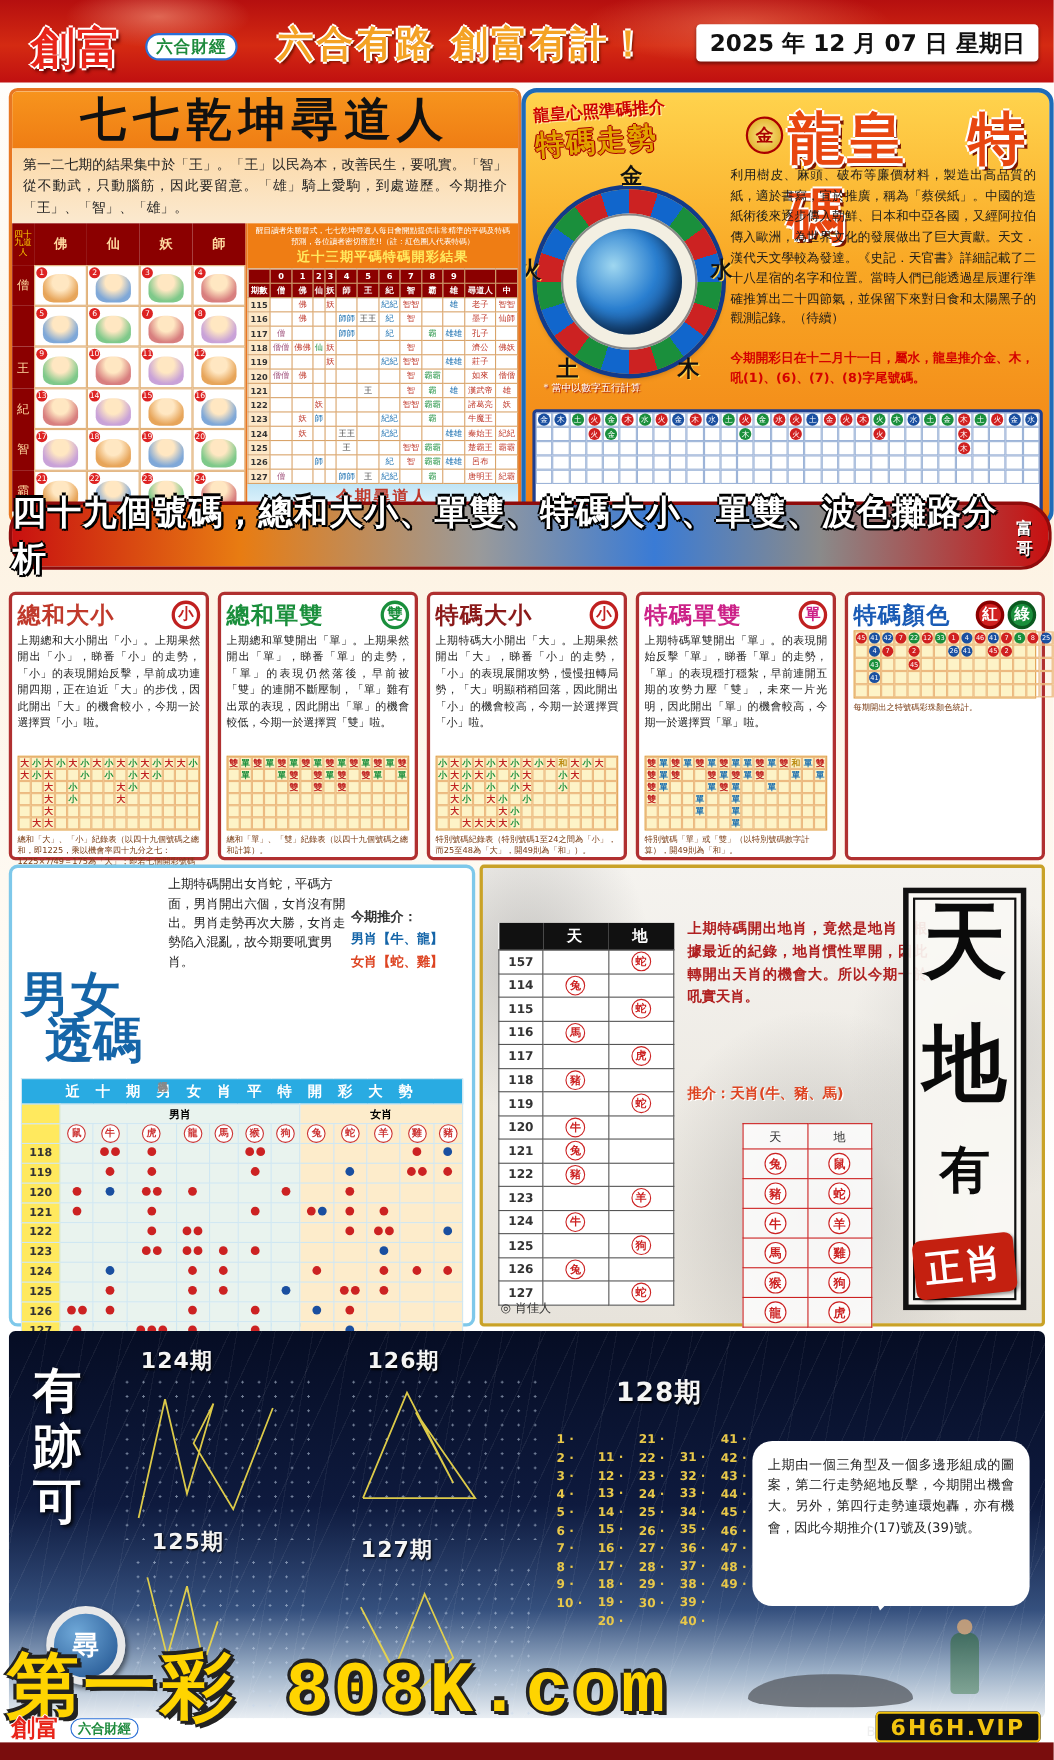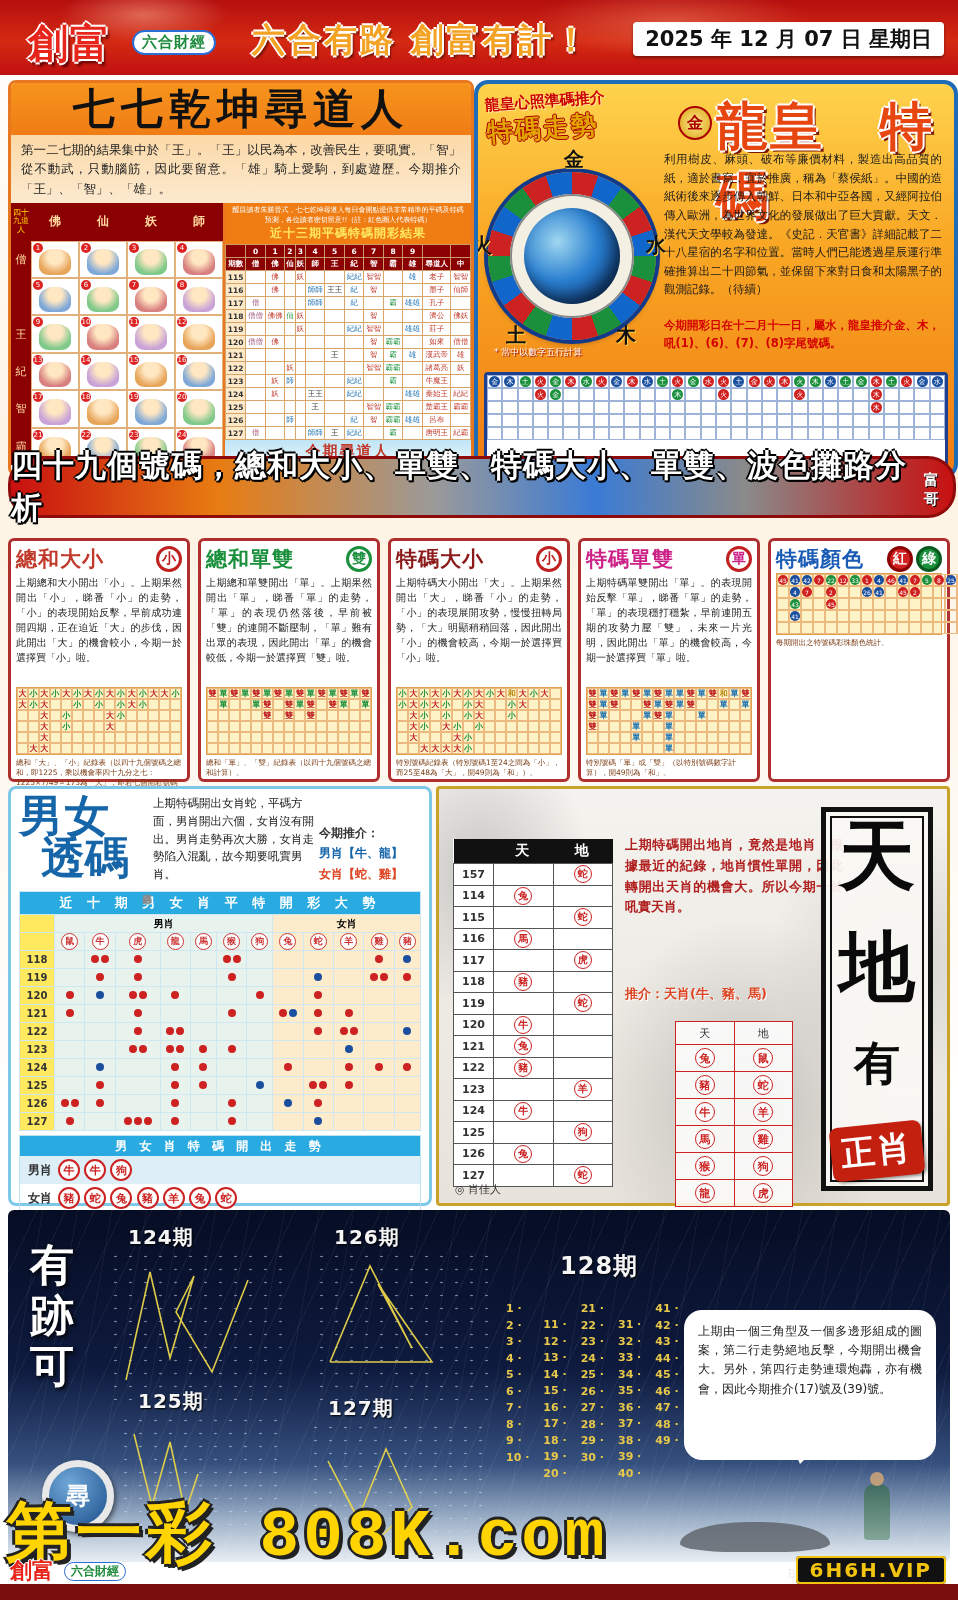--- a/index.html
+++ b/index.html
@@ -1379,26 +1379,26 @@
           <div></div>
           <div></div>
           <div></div>
           <div></div>
         </div>
 <div class="fnote">每期開出之特號碼彩珠顏色統計。</div>
       </div>
     </div>
 
   <div id="mf" class="abs">
+    <div id="mf-intro">上期特碼開出女肖蛇，平碼方面，男肖開出六個，女肖沒有開出。男肖走勢再次大勝，女肖走勢陷入混亂，故今期要吼實男肖。</div>
     <div id="mf-logo">
       <div class="l1">男女</div>
       <div class="l2">透碼</div>
       <div class="sm">碼必得</div>
     </div>
-    <div id="mf-intro">上期特碼開出女肖蛇，平碼方面，男肖開出六個，女肖沒有開出。男肖走勢再次大勝，女肖走勢陷入混亂，故今期要吼實男肖。</div>
     <div id="mf-tips">
       <div class="g">今期推介：</div>
       <div class="m">男肖【牛、龍】</div>
       <div class="f">女肖【蛇、雞】</div>
     </div>
     <div id="mf-chart">
         <table>
           <tbody>
             <tr>
               <td class="title" colspan="13">近 十 期 男 女 肖 平 特 開 彩 大 勢</td>

